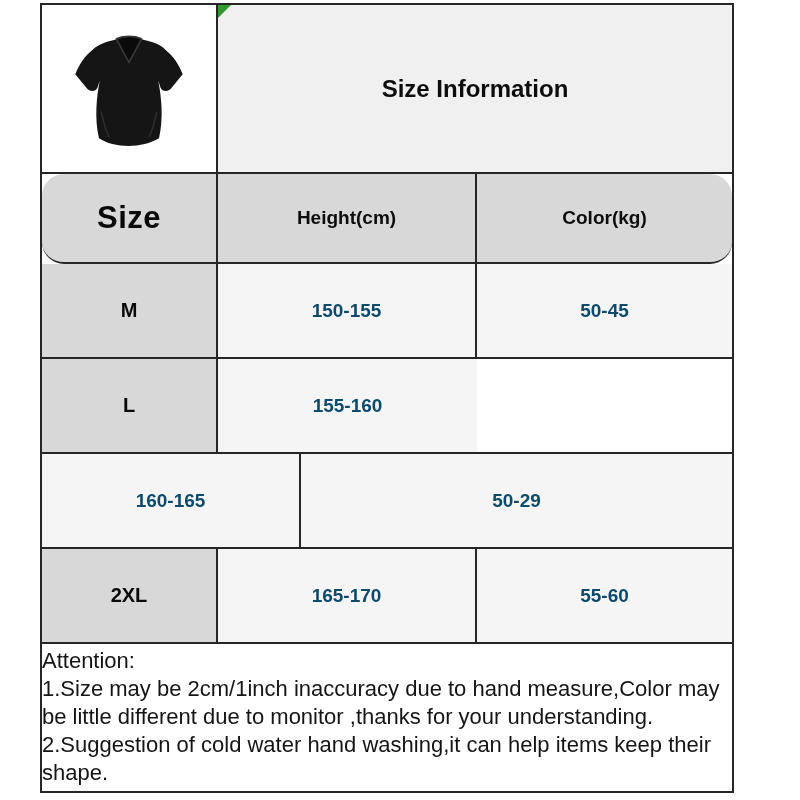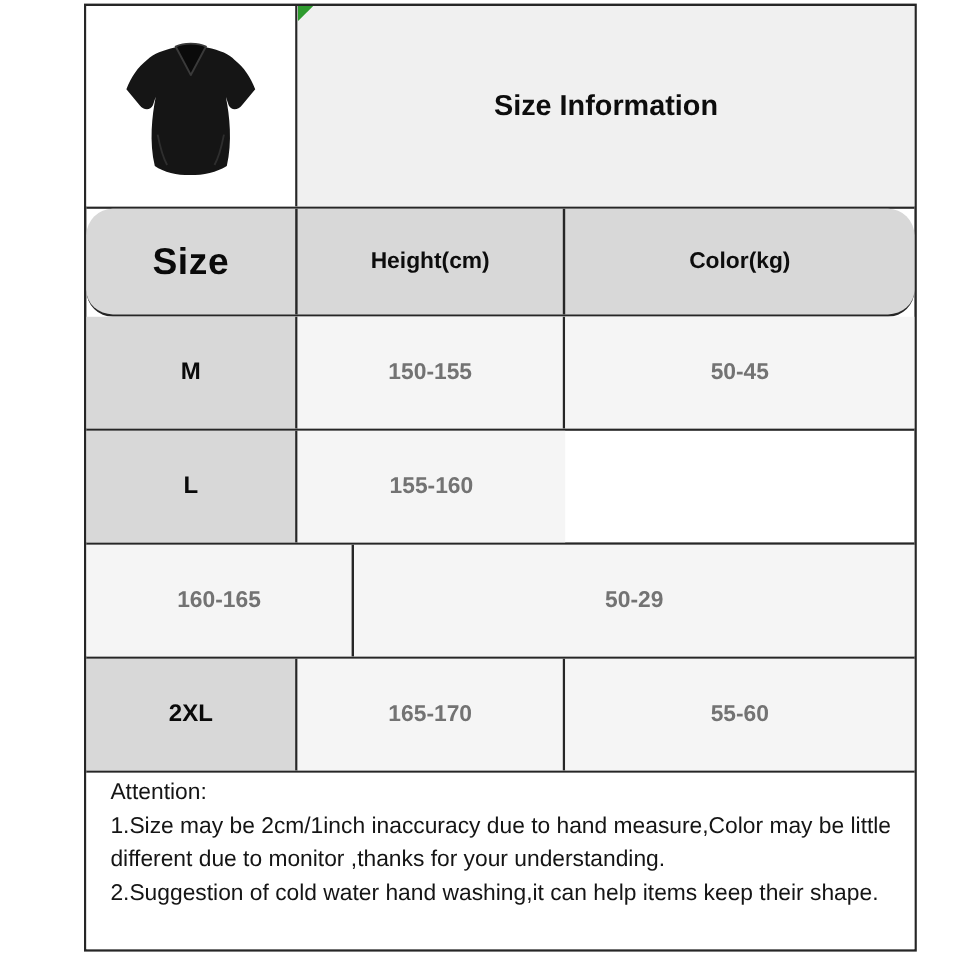--- a/index.html
+++ b/index.html
@@ -6,38 +6,38 @@
   html, body { background: #ffffff; }
   body {
     width: 800px; height: 800px;
     font-family: "Liberation Sans", sans-serif;
     color: #111;
     position: relative;
     overflow: hidden;
   }
   .sheet {
     position: absolute;
-    left: 70px; top: 3px;
+    left: 40px; top: 3px;
     width: 694px;
     border: 2px solid #262626;
     background: #ffffff;
   }
   .row { display: flex; border-bottom: 2px solid #262626; }
   .row:last-child { border-bottom: none; }
   .cell {
     display: flex; align-items: center; justify-content: center;
     text-align: center;
     border-right: 2px solid #262626;
     overflow: hidden;
   }
   .cell:last-child { border-right: none; }
 
   
   .c1 { width: 176px; }
-  .c2 { width: 223px; }
+  .c2 { width: 259px; }
   .c3 { flex: 1; }
 
   
   .row-top { height: 169px; }
   .img-cell { background: #ffffff; }
   .img-cell svg { display: block; }
   .title-cell {
     background: #f0f0f0;
     position: relative;
     font-size: 24px; font-weight: bold; color: #0d0d0d;
@@ -57,29 +57,29 @@
   .col-head { font-size: 19px; color: #0d0d0d; }
 
   
   .row-data { height: 95px; }
   .row-data .c1 {
     background: #d8d8d8;
     font-size: 20px; font-weight: bold; color: #0a0a0a;
   }
   .row-data .c2, .row-data .c3 {
     background: #f5f5f5;
-    font-size: 19px; font-weight: bold; color: #737373;
+    font-size: 19px; font-weight: bold; color: #0c4a6e;
   }
 
   
   .attention {
     height: 147px;
     background: #ffffff;
-    padding: 3px 6px 0 20px;
-    font-size: 19px;
+    padding: 3px 6px 0 0;
+    font-size: 22px;
     line-height: 28px;
     color: #151515;
     text-align: left;
   }
 </style>
 </head>
 <body>
 
 <div class="sheet">
 

